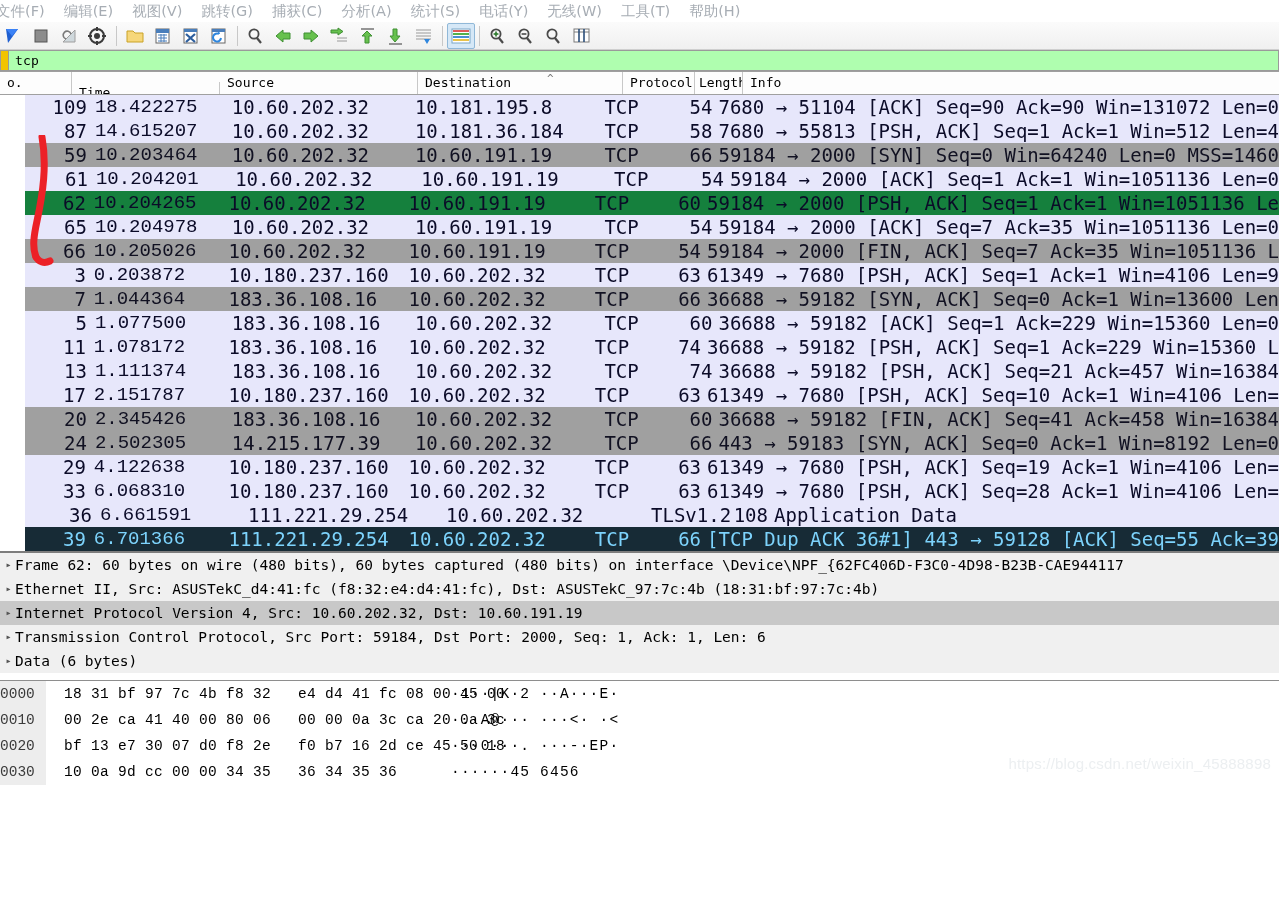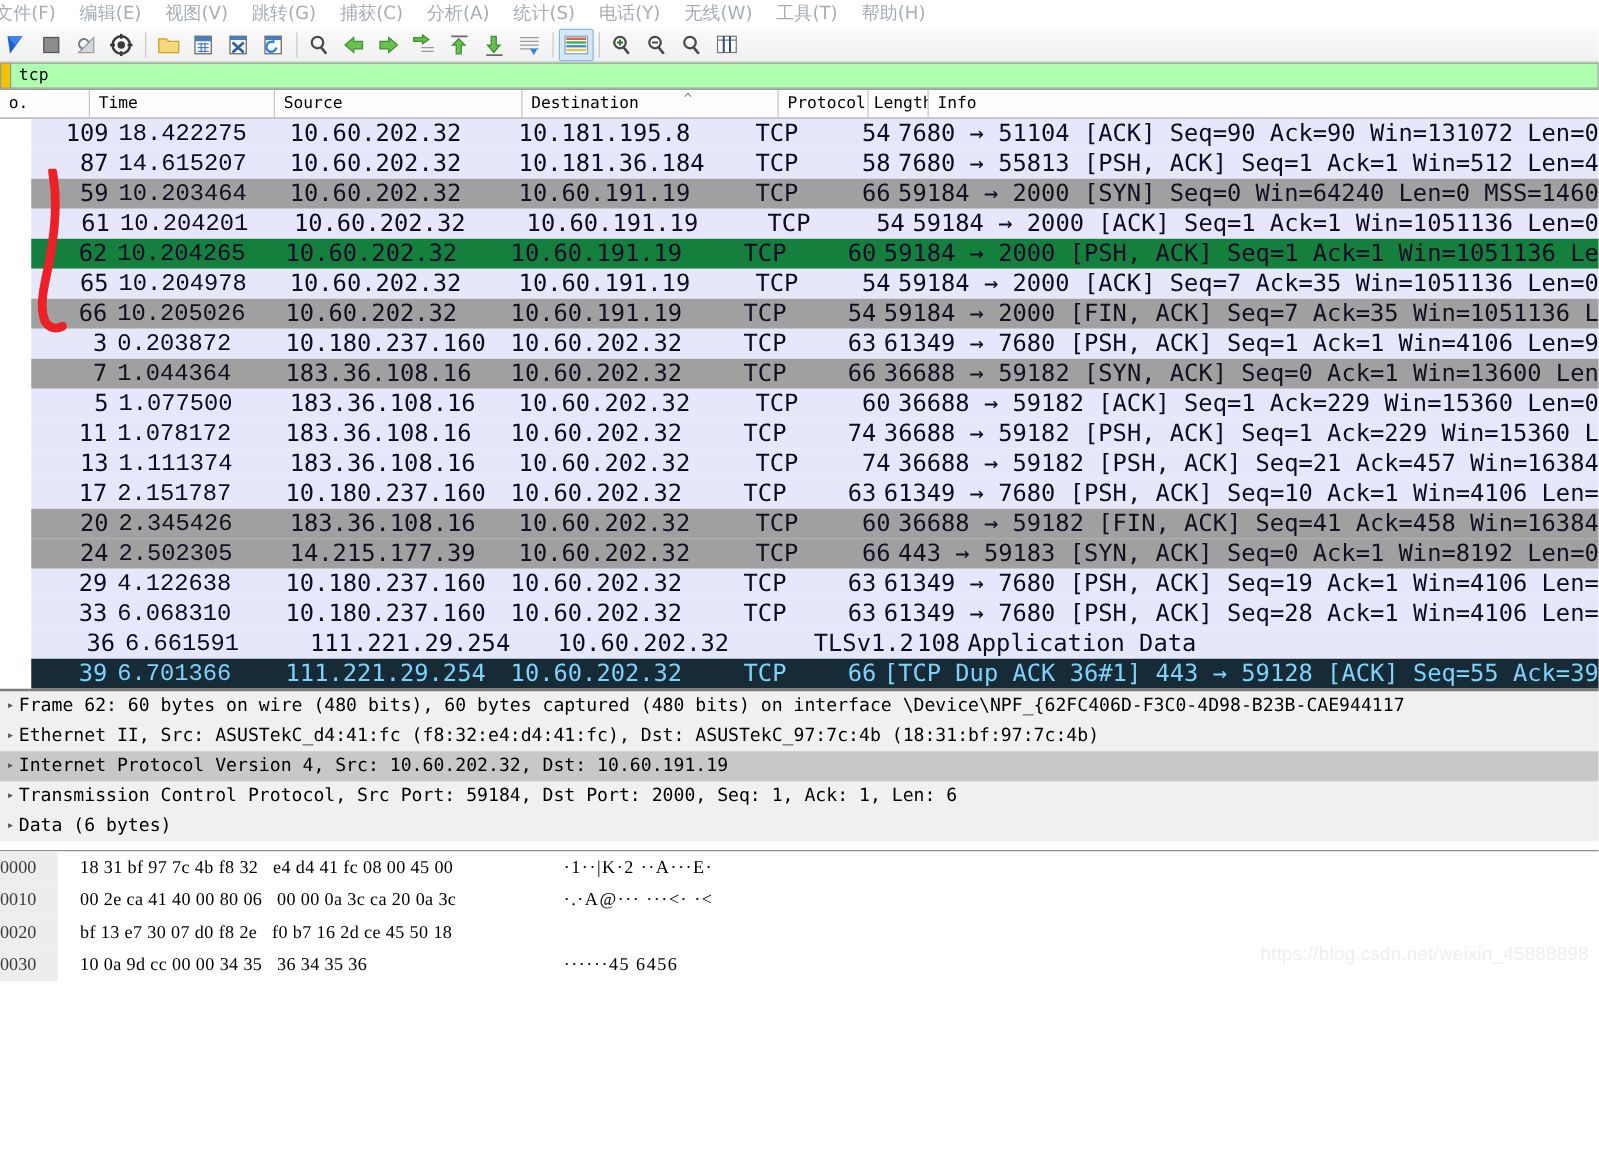--- a/index.html
+++ b/index.html
@@ -146,21 +146,21 @@
     color: #555; font-size: 10px;
   }
 
   
   .hexpane {
     position: absolute;
     left: 0; right: 0; bottom: 0;
     height: 108px;
     background: #ffffff;
     border-top: 1px solid #8e8e8e;
-    font-family: Liberation Serif, serif;
+    font-family: Liberation Mono, monospace;
     font-size: 14.5px;
     color: #000;
     overflow: hidden;
   }
   .hex-row { height: 26px; line-height: 26px; display: flex; white-space: pre; }
   .hex-off {
     width: 46px;
     background: #ededed;
     color: #3b3b3b;
     padding-left: 0px;
@@ -364,21 +364,21 @@
   </div>
 
   <div class="filterbar">
     <div class="filter-left-icon"></div>
     <div class="filter-input" title="应用显示过滤器 … &lt;Ctrl-/&gt;">tcp</div>
   </div>
 
   <div class="pktlist">
     <div class="pkt-head">
       <div class="col" style="width:72px;">o.</div>
-      <div class="col" style="width:148px;">Time</div>
+      <div class="col" style="width:148px;margin-top:10px;">Time</div>
       <div class="col" style="width:198px;">Source</div>
       <div class="col" style="width:205px;">
         <span>Destination</span>
         <span class="sort-caret">^</span>
       </div>
       <div class="col" style="width:72px;">Protocol</div>
       <div class="col" style="width:48px;padding-left:4px;">Length</div>
       <div class="col" style="flex:1;border-right:none;">Info</div>
     </div>
     <div id="pkt-rows">
@@ -578,21 +578,21 @@
           <span class="twisty">▸</span>
           <span>Data (6 bytes)</span>
         </div>
       </div>
   </div>
 
   <div class="hexpane">
     <div id="hex-rows">
         <div class="hex-row"><div class="hex-off">0000</div><div class="hex-bytes">18 31 bf 97 7c 4b f8 32   e4 d4 41 fc 08 00 45 00</div><div class="hex-ascii">·1··|K·2 ··A···E·</div></div>
         <div class="hex-row"><div class="hex-off">0010</div><div class="hex-bytes">00 2e ca 41 40 00 80 06   00 00 0a 3c ca 20 0a 3c</div><div class="hex-ascii">·.·A@··· ···&lt;· ·&lt;</div></div>
-        <div class="hex-row"><div class="hex-off">0020</div><div class="hex-bytes">bf 13 e7 30 07 d0 f8 2e   f0 b7 16 2d ce 45 50 18</div></div>
+        <div class="hex-row"><div class="hex-off">0020</div><div class="hex-bytes">bf 13 e7 30 07 d0 f8 2e   f0 b7 16 2d ce 45 50 18</div><div class="hex-ascii">···0···. ···-·EP·</div></div>
         <div class="hex-row"><div class="hex-off">0030</div><div class="hex-bytes">10 0a 9d cc 00 00 34 35   36 34 35 36</div><div class="hex-ascii">······45 6456</div></div>
       </div>
   </div>
 
   <div class="annot">
     <svg width="60" height="135" viewBox="0 0 60 135">
       <path d="M16 2 C 21 30, 17 58, 11 86 C 8 100, 6 112, 10 122" stroke="#ec2127" stroke-width="7" fill="none" stroke-linecap="round"></path>
       <path d="M10 122 C 13 127, 18 129, 24 126" stroke="#ec2127" stroke-width="7" fill="none" stroke-linecap="round"></path>
     </svg>
   </div>

